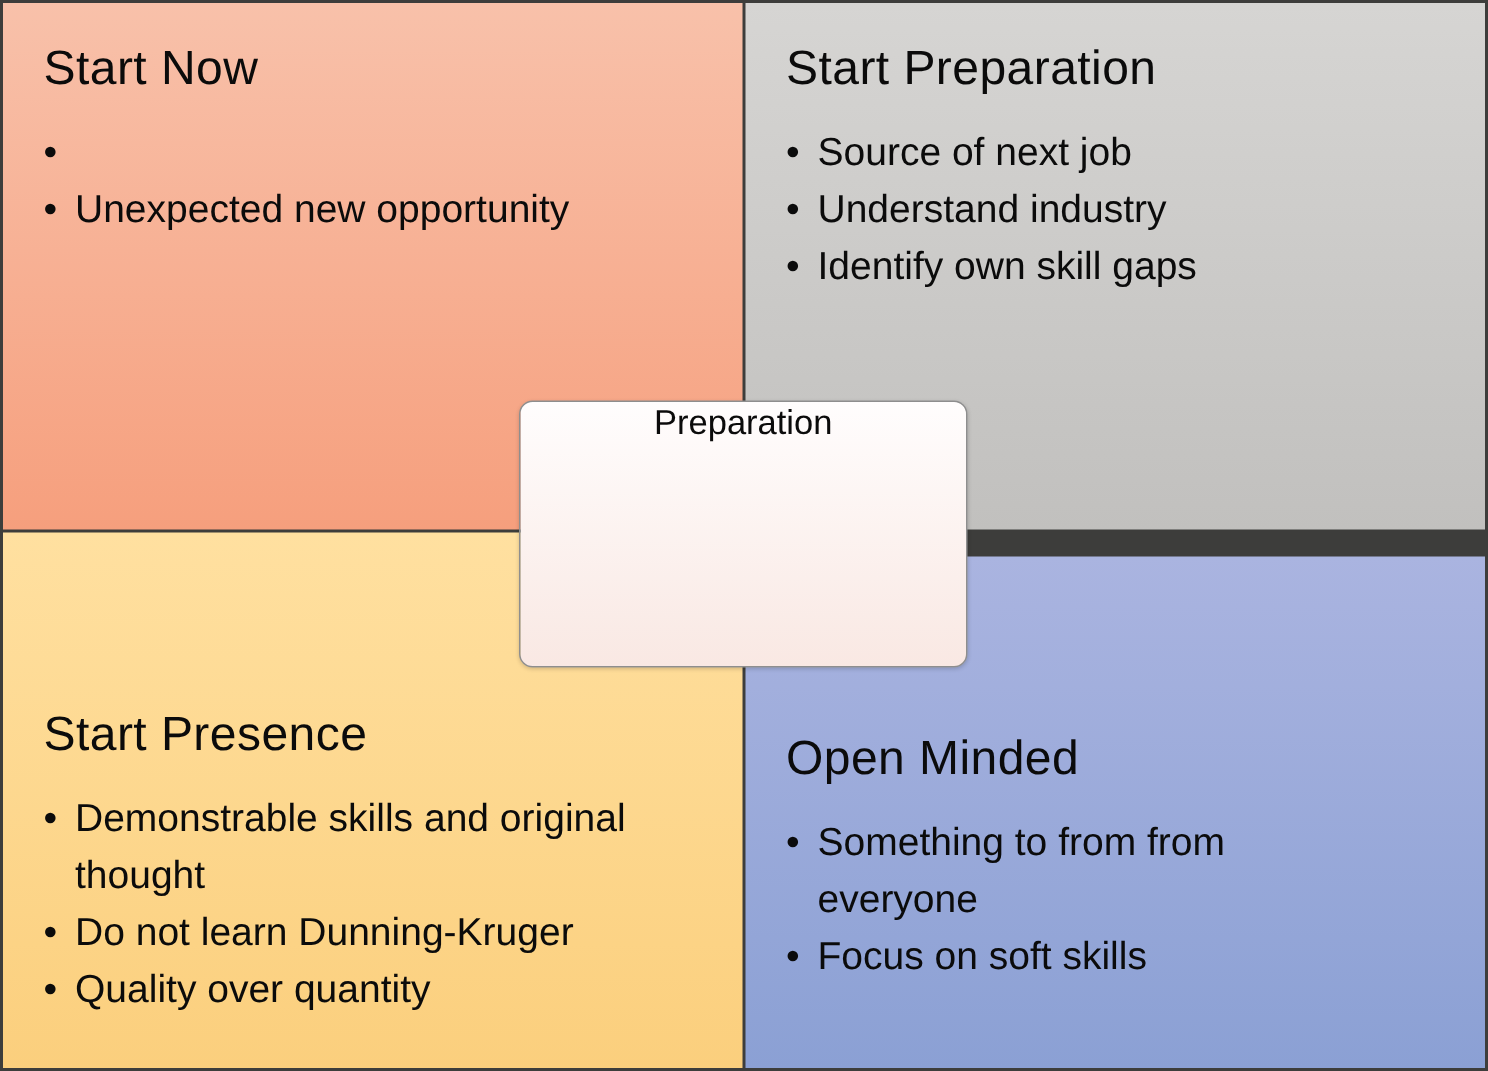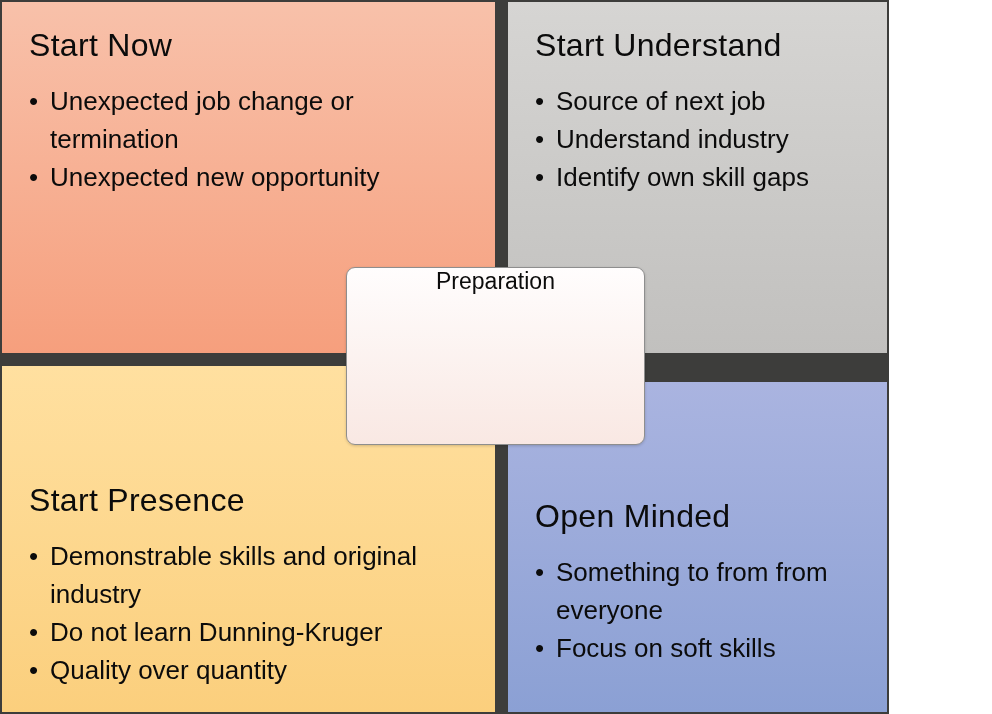--- a/index.html
+++ b/index.html
@@ -3,27 +3,27 @@
 <meta charset="utf-8">
 <style>
   html, body {
     margin: 0;
     padding: 0;
     background: #ffffff;
     font-family: "Liberation Sans", "DejaVu Sans", sans-serif;
   }
   .canvas {
     position: relative;
-    width: 889px;
+    width: 992px;
     height: 714px;
     box-sizing: border-box;
     display: grid;
     grid-template-columns: 493px 1fr;
     grid-template-rows: 351px 1fr;
-    gap: 13px;
+    gap: 2px;
     padding: 2px;
     background: #3d3d3b; 
     overflow: hidden;
   }
   .quadrant {
     box-sizing: border-box;
     padding: 22px 24px 0 27px;
     color: #000000;
     overflow: hidden;
   }
@@ -78,32 +78,30 @@
 </head>
 <body>
 
 <div class="canvas" style="background-color: rgb(61, 61, 59);">
 
   <section class="quadrant top" style="background-image: linear-gradient(rgb(248, 193, 170), rgb(246, 159, 125));">
     <h2>Start Now</h2>
     <ul>
       <li>
         <span class="marker">•</span>
-        <span class="btext">Unexpected job change or
-termination</span>
       </li>
       <li>
         <span class="marker">•</span>
         <span class="btext">Unexpected new opportunity</span>
       </li>
     </ul>
   </section>
 
   <section class="quadrant top" style="background-image: linear-gradient(rgb(214, 213, 211), rgb(193, 192, 190));">
-    <h2>Start Understand</h2>
+    <h2>Start Preparation</h2>
     <ul>
       <li>
         <span class="marker">•</span>
         <span class="btext">Source of next job</span>
       </li>
       <li>
         <span class="marker">•</span>
         <span class="btext">Understand industry</span>
       </li>
       <li>
@@ -112,21 +110,21 @@
       </li>
     </ul>
   </section>
 
   <section class="quadrant bottom" style="background-image: linear-gradient(rgb(255, 224, 160), rgb(251, 207, 125));">
     <h2>Start Presence</h2>
     <ul>
       <li>
         <span class="marker">•</span>
         <span class="btext">Demonstrable skills and original
-industry</span>
+thought</span>
       </li>
       <li>
         <span class="marker">•</span>
         <span class="btext">Do not learn Dunning-Kruger</span>
       </li>
       <li>
         <span class="marker">•</span>
         <span class="btext">Quality over quantity</span>
       </li>
     </ul>

